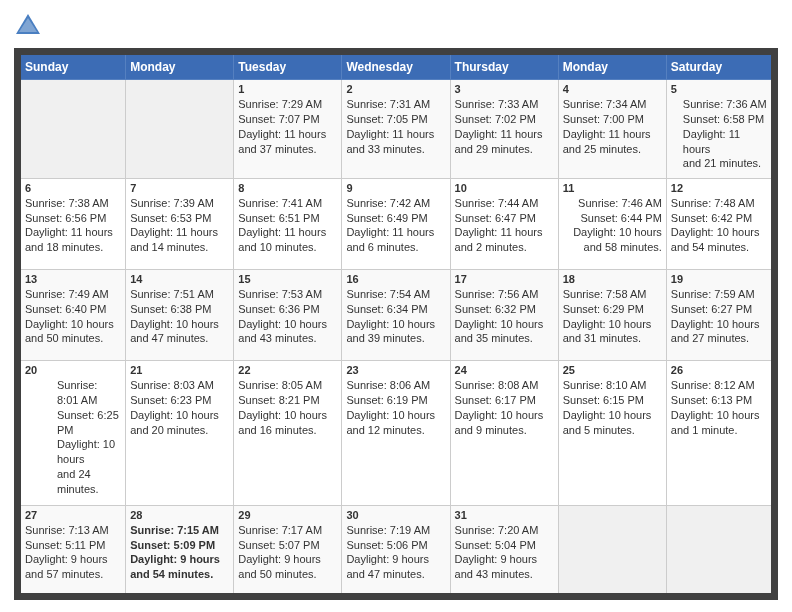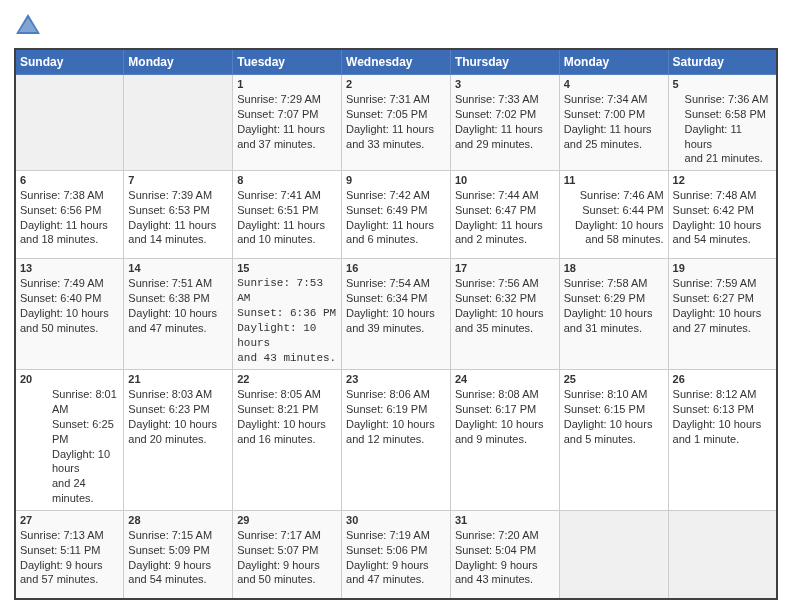--- a/index.html
+++ b/index.html
@@ -56,21 +56,21 @@
       color: #333;
       line-height: 1;
     }
     .location {
       font-size: 14px;
       color: #555;
       margin-top: 2px;
     }
     .calendar {
       flex: 1;
-      border: 2px solid #404040;
+      border: 7px solid #404040;
       border-collapse: collapse;
       width: 100%;
       table-layout: fixed;
     }
     .calendar th {
       background: #3c6cb5;
       color: #fff;
       font-size: 12px;
       font-weight: bold;
       padding: 5px 4px;
@@ -242,21 +242,21 @@
           </td>
           <td>
             <span class="day-num">14</span>
             <div class="day-info" style="white-space: pre-line;">Sunrise: 7:51 AM
 Sunset: 6:38 PM
 Daylight: 10 hours
 and 47 minutes.</div>
           </td>
           <td>
             <span class="day-num">15</span>
-            <div class="day-info" style="white-space: pre-line; font-family: Liberation Mono, monospace;">Sunrise: 7:53 AM
+            <div class="day-info" style="white-space: pre-line;">Sunrise: 7:53 AM
 Sunset: 6:36 PM
 Daylight: 10 hours
 and 43 minutes.</div>
           </td>
           <td>
             <span class="day-num">16</span>
             <div class="day-info" style="white-space: pre-line;">Sunrise: 7:54 AM
 Sunset: 6:34 PM
 Daylight: 10 hours
 and 39 minutes.</div>
@@ -337,21 +337,21 @@
         <tr class="row-shade">
           <td>
             <span class="day-num">27</span>
             <div class="day-info" style="white-space: pre-line;">Sunrise: 7:13 AM
 Sunset: 5:11 PM
 Daylight: 9 hours
 and 57 minutes.</div>
           </td>
           <td>
             <span class="day-num">28</span>
-            <div class="day-info" style="white-space: pre-line;">Sunrise: 7:15 AM
+            <div class="day-info" style="white-space: pre-line; font-weight: bold;">Sunrise: 7:15 AM
 Sunset: 5:09 PM
 Daylight: 9 hours
 and 54 minutes.</div>
           </td>
           <td>
             <span class="day-num">29</span>
             <div class="day-info" style="white-space: pre-line;">Sunrise: 7:17 AM
 Sunset: 5:07 PM
 Daylight: 9 hours
 and 50 minutes.</div>

